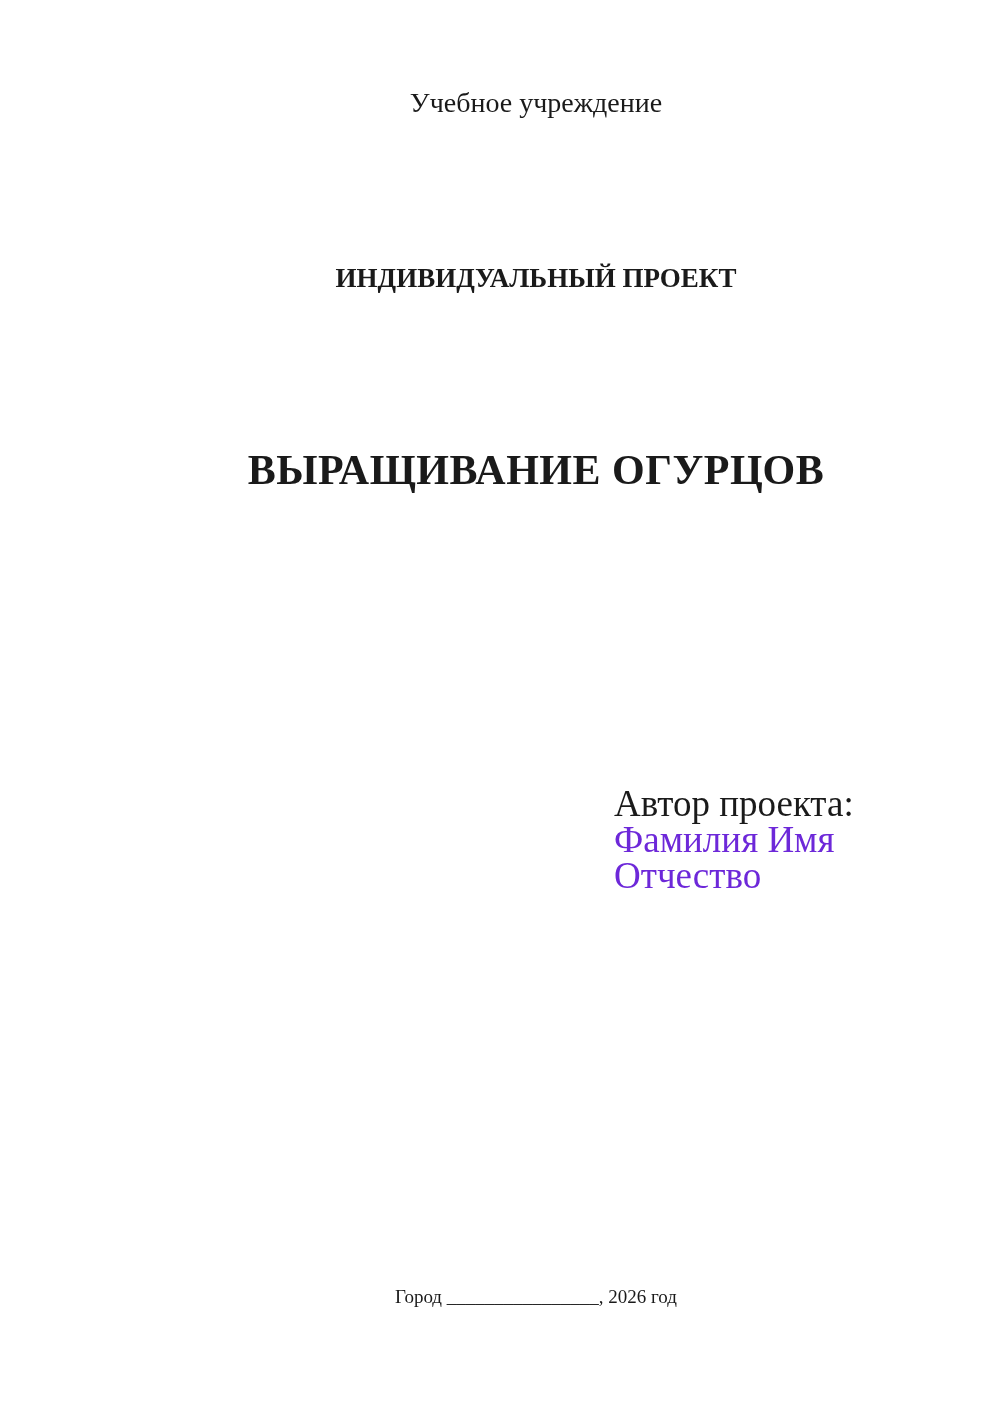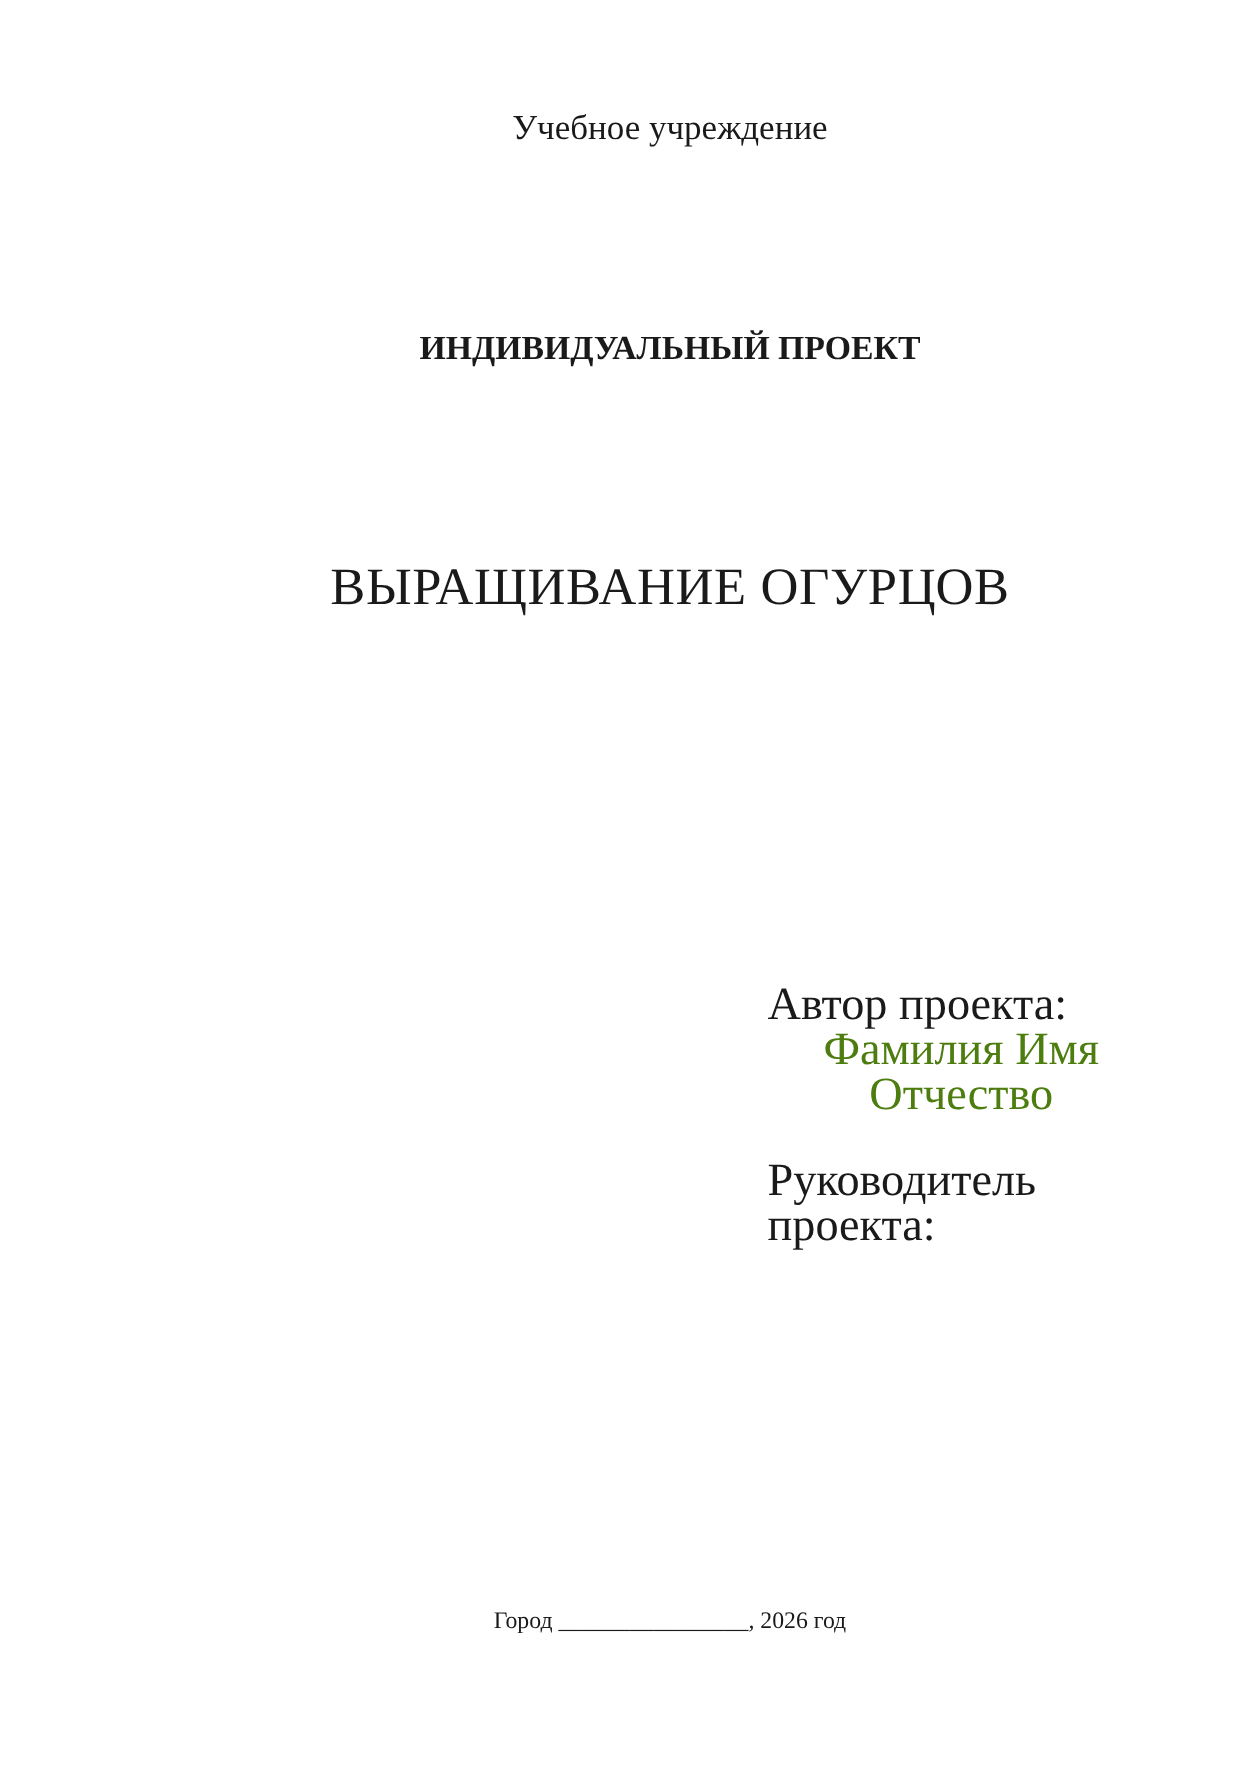--- a/index.html
+++ b/index.html
@@ -31,38 +31,37 @@
   }
   .doc-type {
     top: 262px;
     font-size: 27px;
     font-weight: bold;
     line-height: 1.2;
   }
   .main-title {
     top: 446px;
     font-size: 42px;
-    font-weight: normal;
+    font-weight: bold;
     letter-spacing: 0.5px;
     line-height: 1.15;
   }
   .credits {
     position: absolute;
     left: 538px;
     top: 786px;
     font-size: 37px;
     line-height: 36px;
     text-align: left;
   }
   .credits .spacer {
     height: 33px;
   }
   .placeholder {
-    color: #4d7c0f;
-    text-align: center;
+    color: #6d28d9;
   }
   .footer-line {
     top: 1286px;
     font-size: 19px;
   }
 </style>
 </head>
 <body>
 
 <div class="page">
@@ -70,18 +69,17 @@
   <div class="centered-band institution">Учебное учреждение</div>
 
   <div class="centered-band doc-type">ИНДИВИДУАЛЬНЫЙ ПРОЕКТ</div>
 
   <div class="centered-band main-title">ВЫРАЩИВАНИЕ ОГУРЦОВ</div>
 
   <div class="credits">
     <div>Автор проекта:</div>
     <div class="placeholder">Фамилия Имя Отчество</div>
     <div class="spacer"></div>
-    <div>Руководитель проекта:</div>
   </div>
 
   <div class="centered-band footer-line">Город ________________, 2026 год</div>
 
 </div>
 
 </body></html>

